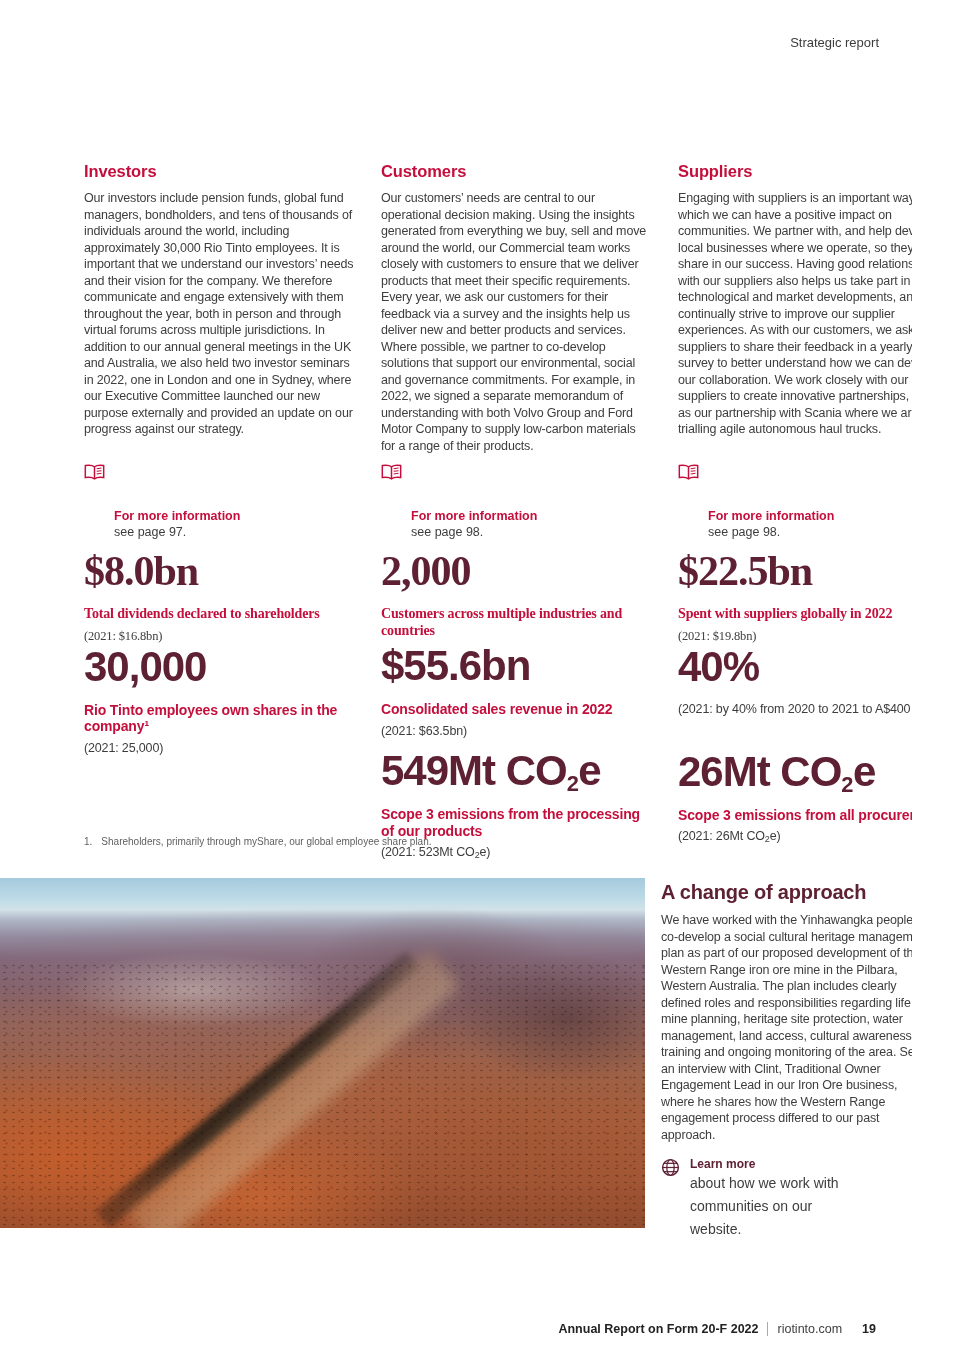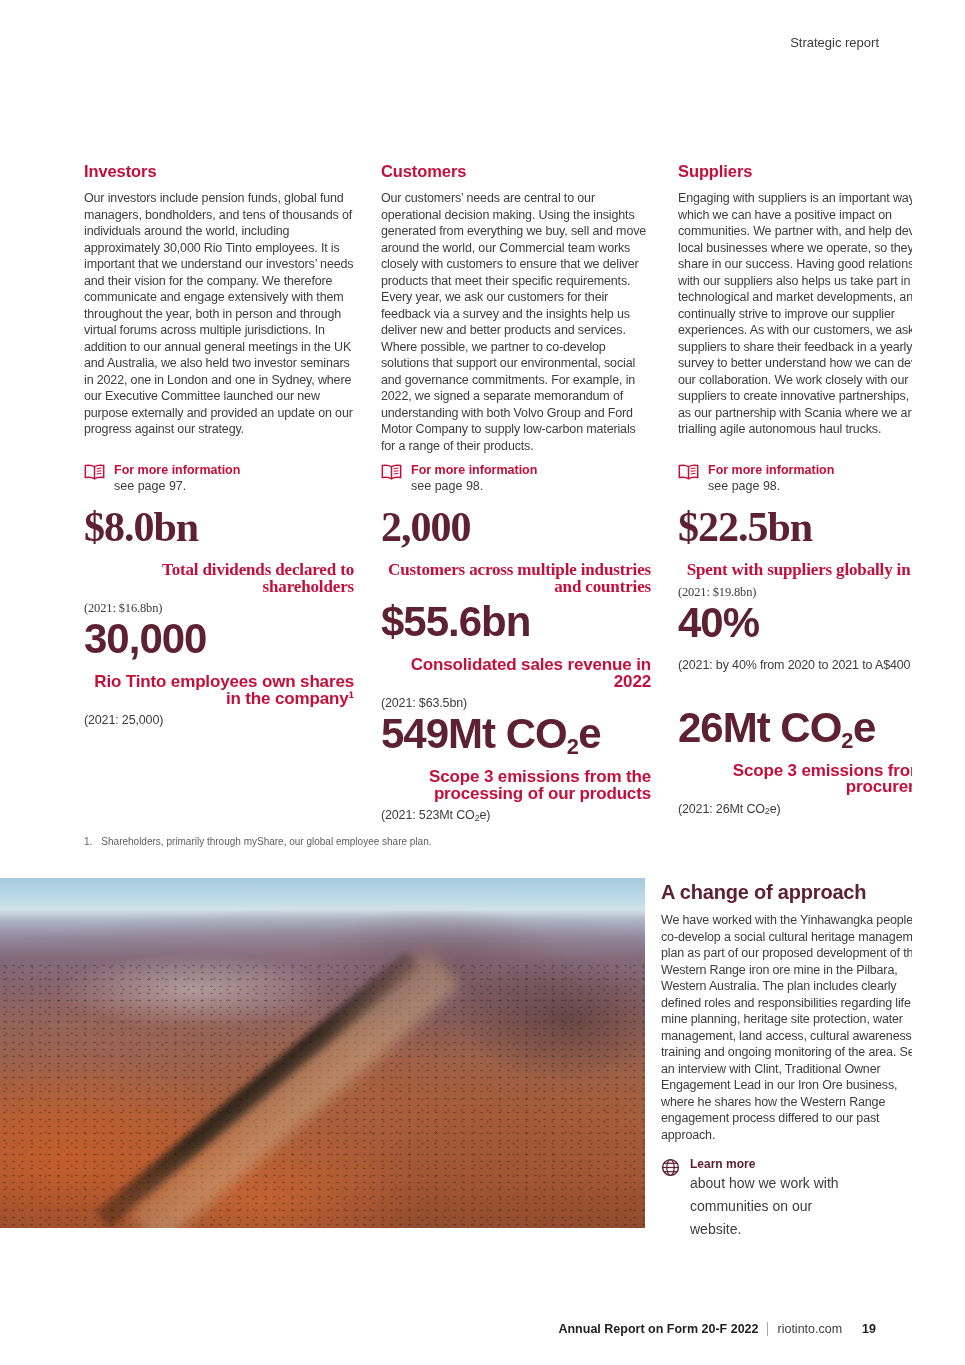--- a/index.html
+++ b/index.html
@@ -32,32 +32,32 @@
     font-size:16.5px;font-weight:600;color:var(--red);
     line-height:22px;margin-bottom:8px;letter-spacing:-0.1px;
   }
   .col-body{
     font-size:12.5px;line-height:16.5px;letter-spacing:-0.15px;color:var(--body);
   }
   .info{
     display:flex;align-items:flex-start;margin-bottom:9px;min-height:33px;cursor:pointer;
   }
   .book{flex:0 0 auto;margin-right:9px;margin-top:1px;}
-  .info-label{display:block;font-size:12.5px;font-weight:700;color:var(--red);line-height:15px;}
+  .info-label{display:block;font-size:12.5px;font-weight:700;color:var(--red);line-height:15px;margin-top:46px;}
   .info-page{display:block;font-size:12.5px;color:var(--body);line-height:16px;}
   .stat.row-a{min-height:90px;font-family:Liberation Serif, serif;}
   .stat.row-b{min-height:105px;}
   .stat-value{
     font-size:42px;font-weight:700;color:var(--maroon);
     line-height:44px;letter-spacing:-1px;white-space:nowrap;
   }
   .stat-value .sub{font-size:0.52em;position:relative;top:0.28em;letter-spacing:-0.5px;}
   .stat-caption{
-    font-size:17px;font-weight:700;color:var(--red);
-    line-height:16.5px;margin-top:6px;letter-spacing:-0.15px;text-align:right;
+    font-size:14px;font-weight:700;color:var(--red);
+    line-height:16.5px;margin-top:6px;letter-spacing:-0.15px;
   }
   .stat-prior{
     font-size:12.5px;color:var(--body);margin-top:5px;line-height:16px;white-space:nowrap;letter-spacing:-0.15px;
   }
   .stat-prior .psub{font-size:0.72em;position:relative;top:0.22em;}
   
   .footnote{
     position:absolute;top:836px;left:84px;
     font-size:10px;color:#5f5f5f;letter-spacing:0;
   }

